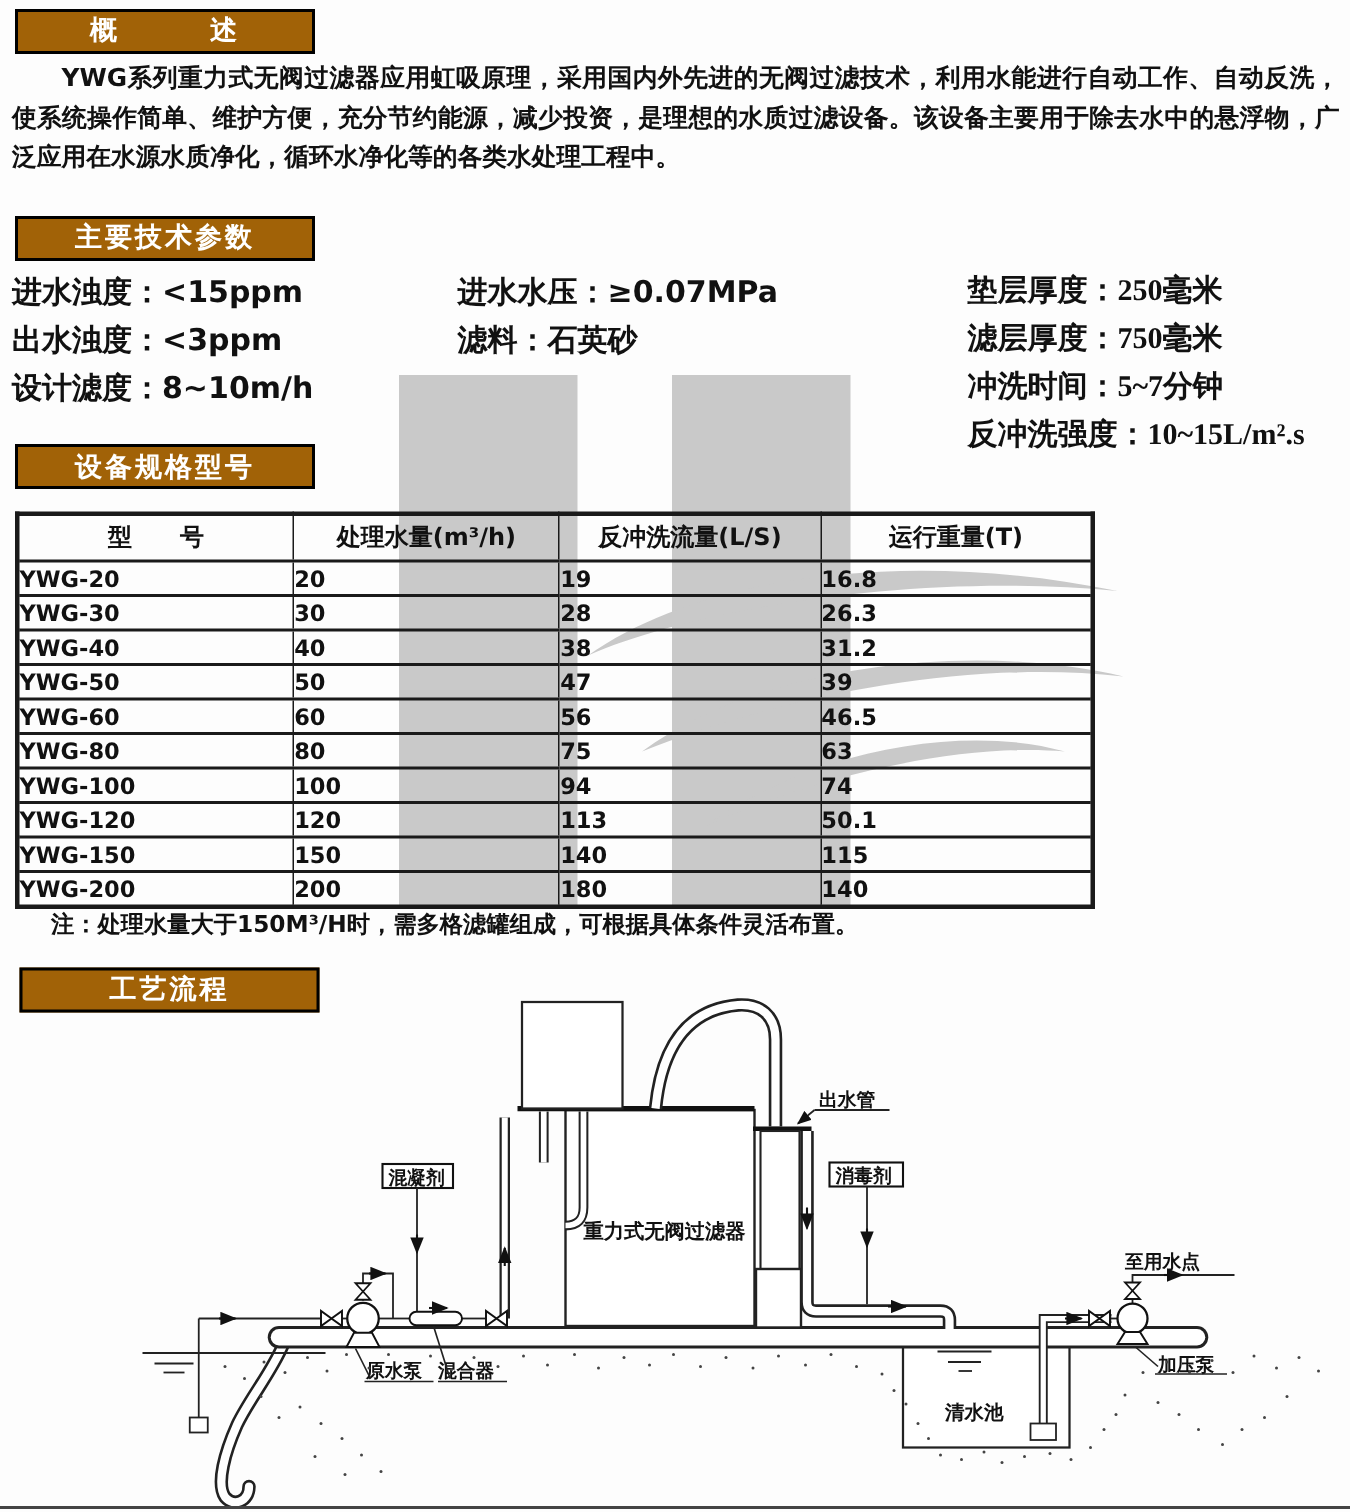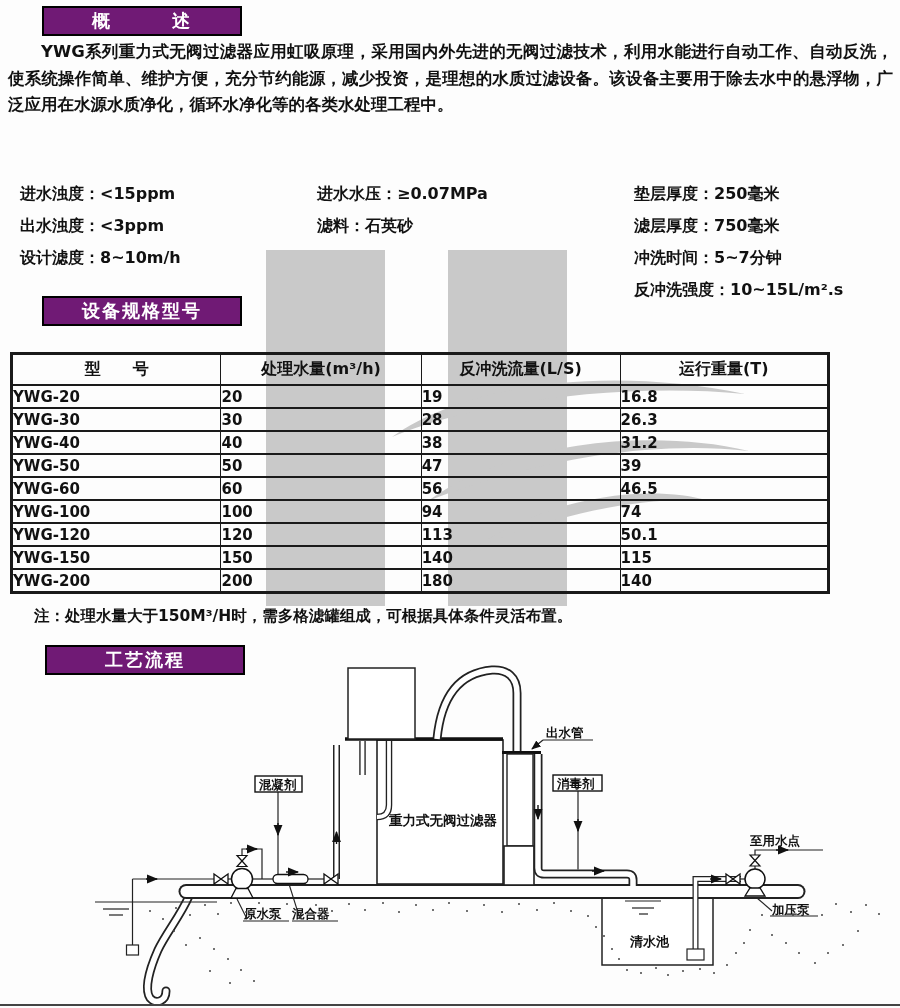--- a/index.html
+++ b/index.html
@@ -4,40 +4,40 @@
 <style>
   html,body{margin:0;padding:0;background:#888;}
   .page{
     position:relative;width:900px;height:1008px;background:#fdfdfd;
     font-family:"DejaVu Sans","Liberation Sans",sans-serif;color:#111;
     margin:0 auto;overflow:hidden;
   }
   .wm{position:absolute;top:0;left:0;z-index:0;}
   .sec-header{
     position:absolute;left:10px;width:196px;height:26px;
-    background:#701a75;border:2px solid #000;color:#fff;
+    background:#a16207;border:2px solid #000;color:#fff;
     font-weight:bold;font-size:18px;line-height:26px;text-align:center;
-    letter-spacing:2px;z-index:2;margin-left:32px;
+    letter-spacing:2px;z-index:2;
   }
   #hdr-overview{top:6px;}
   #hdr-params{top:144px;}
   #hdr-specs{top:296px;font-family:Liberation Serif, serif;}
   #hdr-process{top:645px;left:13px;}
   .overview-body{
     position:absolute;top:39px;left:8px;width:885px;
     font-size:16.5px;font-weight:bold;line-height:26.5px;
     text-align:justify;text-indent:2em;z-index:1;
   }
-  .param-col{position:absolute;top:178px;font-size:16px;font-weight:bold;z-index:1;margin-left:12px;}
+  .param-col{position:absolute;top:178px;font-size:20px;font-weight:bold;z-index:1;}
   .param-col .item{height:32px;line-height:32px;white-space:nowrap;}
   #params-col1{left:8px;}
   #params-col2{left:305px;}
-  #params-col3{left:622px;}
+  #params-col3{left:645px;font-family:Liberation Serif, serif;}
   .spec-table{
-    position:absolute;top:352px;left:10px;width:820px;z-index:1;
+    position:absolute;top:341px;left:10px;width:720px;z-index:1;
     border-collapse:collapse;border:3px solid #1a1a1a;background:transparent;
   }
   .spec-table th{
     border-left:1px solid #1a1a1a;border-right:1px solid #1a1a1a;
     border-bottom:2px solid #1a1a1a;
     height:29px;font-size:16px;font-weight:bold;text-align:center;padding:0;
   }
   .spec-table td{
     border:1px solid #1a1a1a;border-top-width:2px;border-bottom-width:2px;
     height:21px;font-size:15px;font-weight:bold;text-align:left;padding:0;
@@ -62,20 +62,21 @@
       <rect x="448" y="250" width="119" height="356"></rect>
       <path d="M392,437 C470,382 610,366 745,394 C612,381 462,406 392,437 Z"></path>
       <path d="M428,501 C502,446 642,426 749,451 C632,438 506,470 428,501 Z"></path>
       <path d="M470,551 C540,500 642,482 710,501 C632,494 526,524 470,551 Z"></path>
     </g>
   </svg>
 
   <div class="sec-header" id="hdr-overview">概　　　述</div>
   <div class="overview-body">YWG系列重力式无阀过滤器应用虹吸原理，采用国内外先进的无阀过滤技术，利用水能进行自动工作、自动反洗，使系统操作简单、维护方便，充分节约能源，减少投资，是理想的水质过滤设备。该设备主要用于除去水中的悬浮物，广泛应用在水源水质净化，循环水净化等的各类水处理工程中。</div>
 
+  <div class="sec-header" id="hdr-params">主要技术参数</div>
   <div class="param-col" id="params-col1">
     <div class="item">进水浊度：&lt;15ppm</div>
     <div class="item">出水浊度：&lt;3ppm</div>
     <div class="item">设计滤度：8~10m/h</div>
   </div>
   <div class="param-col" id="params-col2">
     <div class="item">进水水压：≥0.07MPa</div>
     <div class="item">滤料：石英砂</div>
   </div>
   <div class="param-col" id="params-col3">
@@ -119,20 +120,26 @@
           <td>YWG-50</td>
           <td>50</td>
           <td>47</td>
           <td>39</td>
         </tr>
       <tr>
           <td>YWG-60</td>
           <td>60</td>
           <td>56</td>
           <td>46.5</td>
+        </tr>
+      <tr>
+          <td>YWG-80</td>
+          <td>80</td>
+          <td>75</td>
+          <td>63</td>
         </tr>
       <tr>
           <td>YWG-100</td>
           <td>100</td>
           <td>94</td>
           <td>74</td>
         </tr>
       <tr>
           <td>YWG-120</td>
           <td>120</td>

